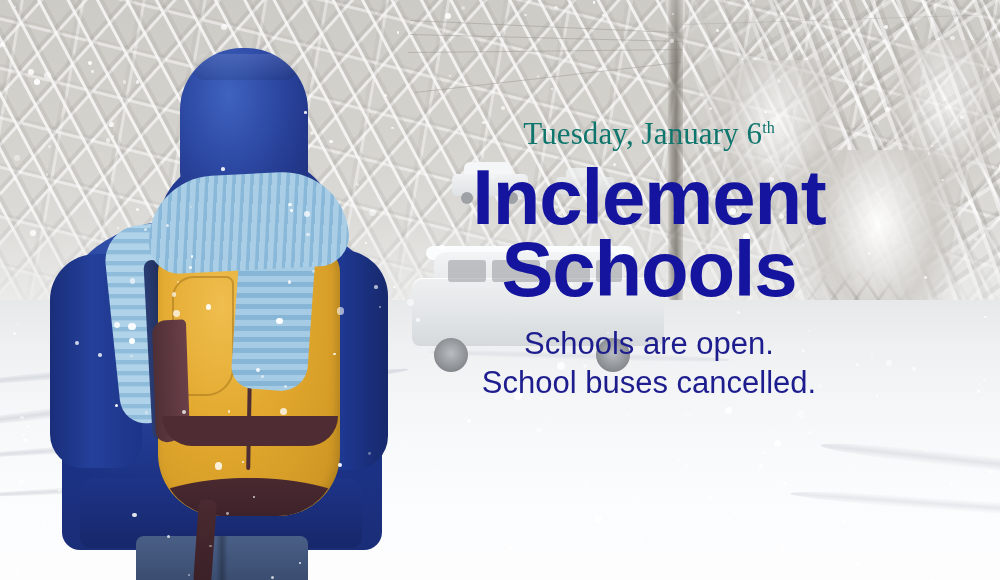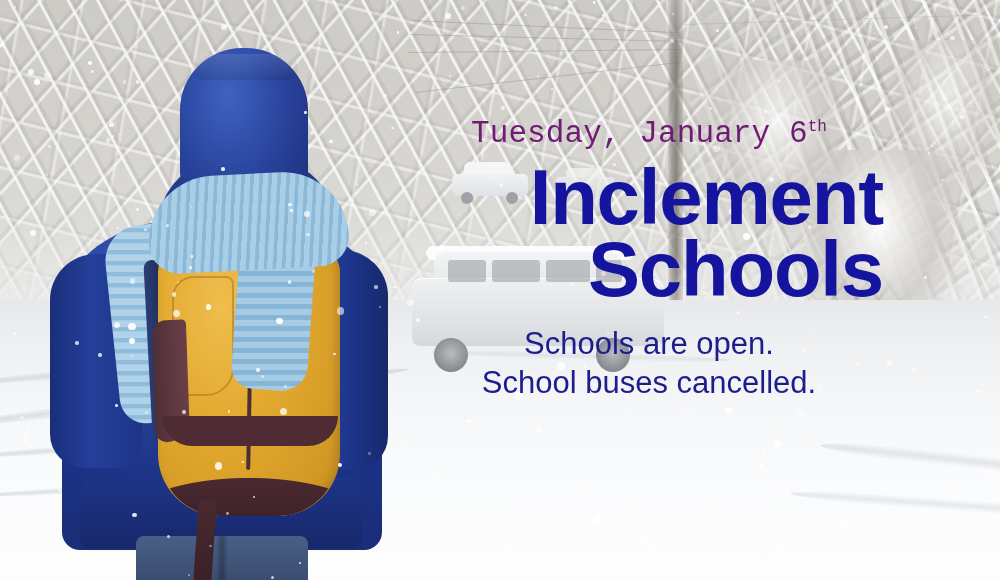--- a/index.html
+++ b/index.html
@@ -365,33 +365,32 @@
   .flake { position:absolute; border-radius:50%; background:#ffffff; }
   .flake.soft { background:rgba(255,255,255,.78); }
 
   
   .textblock {
     position:absolute; left:415px; top:118px; width:468px;
     text-align:center;
     z-index:40;
   }
   .date-line {
-    font-family:Liberation Mono, monospace;
+    font-family:Liberation Serif, serif;
     font-size:31px; font-weight:400; letter-spacing:.1px;
-    color:#701a75; line-height:1.05;
+    color:#0f766e; line-height:1.05;
   }
   .date-line sup { font-size:.52em; vertical-align:super; letter-spacing:0; }
 
   .headline {
     font-family:"Liberation Sans", sans-serif;
     font-weight:700; font-size:78px; line-height:.93;
     letter-spacing:-1.2px;
     color:#14149e;
     margin-top:10px;
-    text-align:right;
   }
   .headline .l2 { display:block; }
 
   .subline {
     font-family:"Liberation Sans", sans-serif;
     font-size:31px; font-weight:400; line-height:1.28;
     color:#1d1d8e;
     margin-top:18px;
   }
   .subline span { display:block; }

